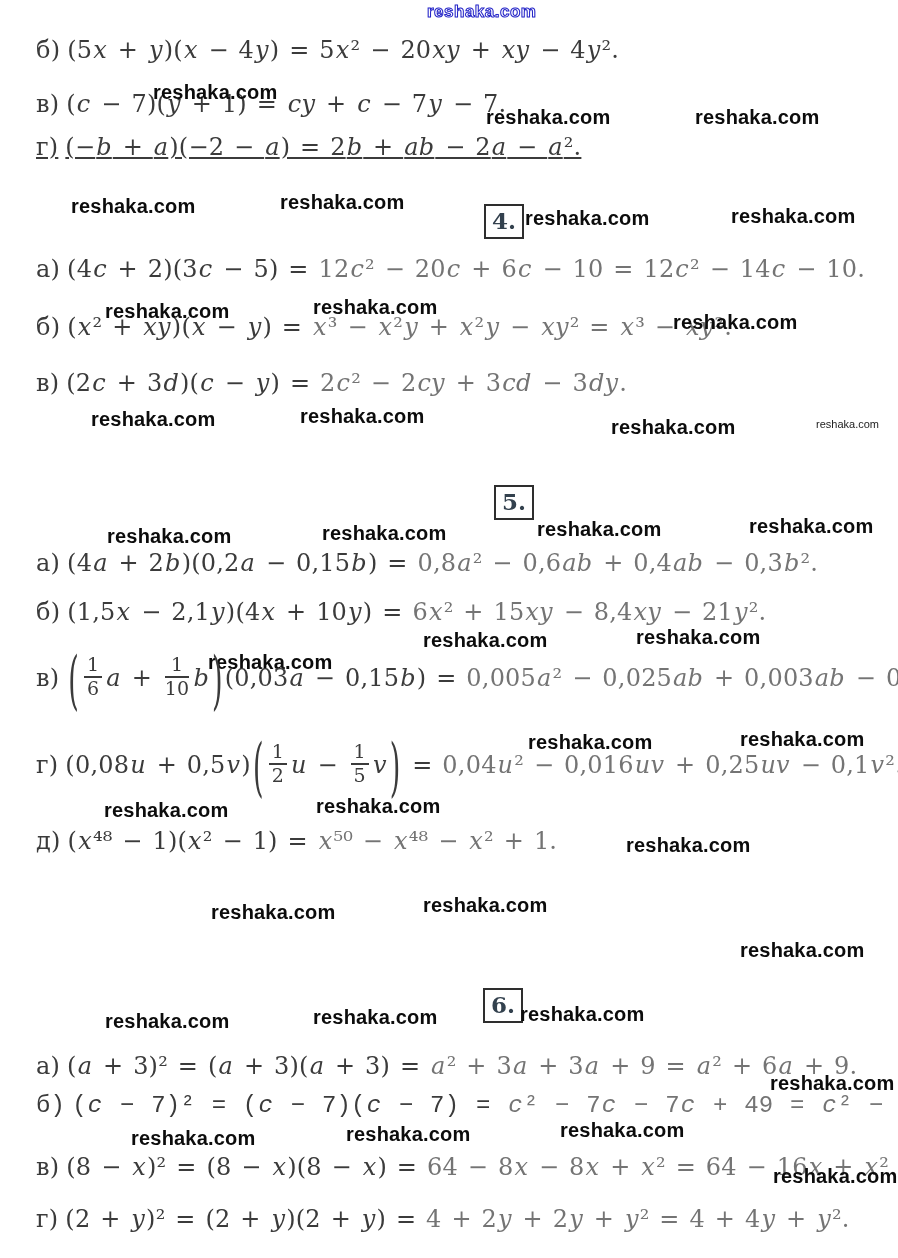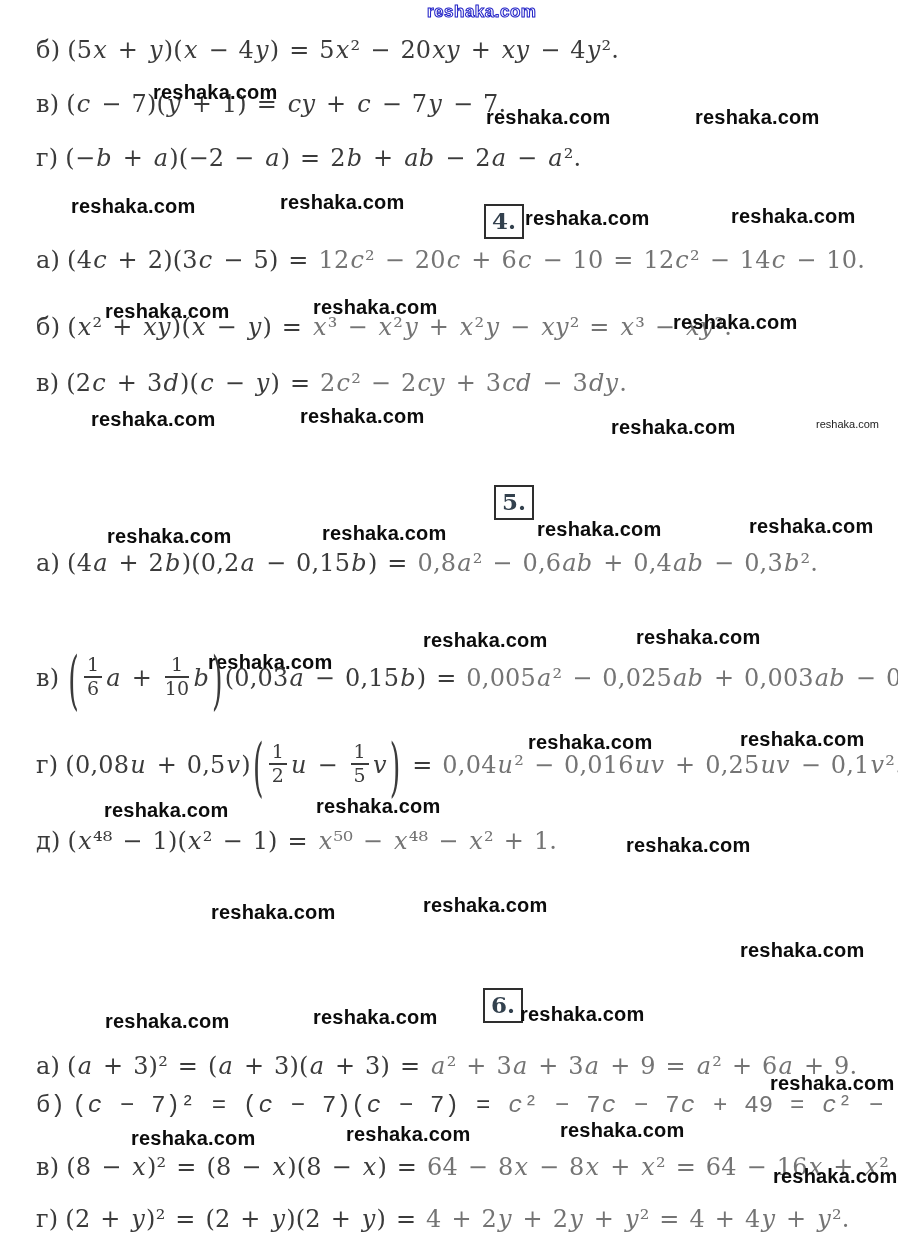--- a/index.html
+++ b/index.html
@@ -46,51 +46,52 @@
 </style>
 </head>
 <body>
 
 <div class="page">
 
   <div class="wm-blue" style="left:399px;top:2px;">reshaka.com</div>
 
   <div class="math-line" style="top:36px;"><span class="lbl">б)</span><span class="dark">(5<i>x</i> + <i>y</i>)(<i>x</i> − 4<i>y</i>) = 5<i>x</i>² − 20<i>xy</i> + <i>xy</i> − 4<i>y</i>².</span><span class="gray"></span></div>
   <div class="math-line" style="top:90px;"><span class="lbl">в)</span><span class="dark">(<i>c</i> − 7)(<i>y</i> + 1) = <i>cy</i> + <i>c</i> − 7<i>y</i> − 7.</span><span class="gray"></span></div>
-  <div class="math-line" style="top:144px;"><span class="lbl">г)</span><span class="dark">(−<i>b</i> + <i>a</i>)(−2 − <i>a</i>) = 2<i>b</i> + <i>ab</i> − 2<i>a</i> − <i>a</i>².</span><span class="gray"></span></div>
+  <div class="math-line" style="top:133px;text-decoration:underline;"><span class="lbl">г)</span><span class="dark">(−<i>b</i> + <i>a</i>)(−2 − <i>a</i>) = 2<i>b</i> + <i>ab</i> − 2<i>a</i> − <i>a</i>².</span><span class="gray"></span></div>
 
   <div class="wm" style="left:125px;top:81px;">reshaka.com</div>
   <div class="wm" style="left:458px;top:106px;">reshaka.com</div>
   <div class="wm" style="left:667px;top:106px;">reshaka.com</div>
   <div class="wm" style="left:43px;top:195px;">reshaka.com</div>
   <div class="wm" style="left:252px;top:191px;">reshaka.com</div>
 
   <div class="secnum" style="left:456px;top:204px;">4.</div>
   <div class="wm" style="left:497px;top:207px;">reshaka.com</div>
   <div class="wm" style="left:703px;top:205px;">reshaka.com</div>
 
-  <div class="math-line" style="top:246px;"><span class="lbl">а)</span><span class="dark">(4<i>c</i> + 2)(3<i>c</i> − 5) = </span><span class="gray">12<i>c</i>² − 20<i>c</i> + 6<i>c</i> − 10 = 12<i>c</i>² − 14<i>c</i> − 10.</span></div>
+  <div class="math-line" style="top:255px;"><span class="lbl">а)</span><span class="dark">(4<i>c</i> + 2)(3<i>c</i> − 5) = </span><span class="gray">12<i>c</i>² − 20<i>c</i> + 6<i>c</i> − 10 = 12<i>c</i>² − 14<i>c</i> − 10.</span></div>
   <div class="math-line" style="top:313px;"><span class="lbl">б)</span><span class="dark">(<i>x</i>² + <i>xy</i>)(<i>x</i> − <i>y</i>) = </span><span class="gray"><i>x</i>³ − <i>x</i>²<i>y</i> + <i>x</i>²<i>y</i> − <i>xy</i>² = <i>x</i>³ − <i>xy</i>².</span></div>
   <div class="math-line" style="top:369px;"><span class="lbl">в)</span><span class="dark">(2<i>c</i> + 3<i>d</i>)(<i>c</i> − <i>y</i>) = </span><span class="gray">2<i>c</i>² − 2<i>cy</i> + 3<i>cd</i> − 3<i>dy</i>.</span></div>
 
   <div class="wm" style="left:77px;top:300px;">reshaka.com</div>
   <div class="wm" style="left:285px;top:296px;">reshaka.com</div>
   <div class="wm" style="left:645px;top:311px;">reshaka.com</div>
   <div class="wm" style="left:63px;top:408px;">reshaka.com</div>
   <div class="wm" style="left:272px;top:405px;">reshaka.com</div>
   <div class="wm" style="left:583px;top:416px;">reshaka.com</div>
   <div class="wm-sm" style="left:788px;top:418px;">reshaka.com</div>
 
   <div class="secnum" style="left:466px;top:485px;">5.</div>
   <div class="wm" style="left:79px;top:525px;">reshaka.com</div>
   <div class="wm" style="left:294px;top:522px;">reshaka.com</div>
   <div class="wm" style="left:509px;top:518px;">reshaka.com</div>
   <div class="wm" style="left:721px;top:515px;">reshaka.com</div>
 
   <div class="math-line" style="top:549px;"><span class="lbl">а)</span><span class="dark">(4<i>a</i> + 2<i>b</i>)(0,2<i>a</i> − 0,15<i>b</i>) = </span><span class="gray">0,8<i>a</i>² − 0,6<i>ab</i> + 0,4<i>ab</i> − 0,3<i>b</i>².</span></div>
+  <div class="math-line" style="top:598px;"><span class="lbl">б)</span><span class="dark">(1,5<i>x</i> − 2,1<i>y</i>)(4<i>x</i> + 10<i>y</i>) = </span><span class="gray">6<i>x</i>² + 15<i>xy</i> − 8,4<i>xy</i> − 21<i>y</i>².</span></div>
 
   <div class="wm" style="left:395px;top:629px;">reshaka.com</div>
   <div class="wm" style="left:608px;top:626px;">reshaka.com</div>
   <div class="wm" style="left:180px;top:651px;">reshaka.com</div>
 
   <div class="math-line" style="top:658px;"><span class="lbl">в)</span><span class="dark"><span class="bigp">(</span><span class="frac"><span class="fn">1</span><span class="fd">6</span></span><i>a</i> + <span class="frac"><span class="fn">1</span><span class="fd">10</span></span><i>b</i><span class="bigp">)</span>(0,03<i>a</i> − 0,15<i>b</i>) = </span><span class="gray">0,005<i>a</i>² − 0,025<i>ab</i> + 0,003<i>ab</i> − 0,015².</span></div>
 
   <div class="wm" style="left:500px;top:731px;">reshaka.com</div>
   <div class="wm" style="left:712px;top:728px;">reshaka.com</div>
 

